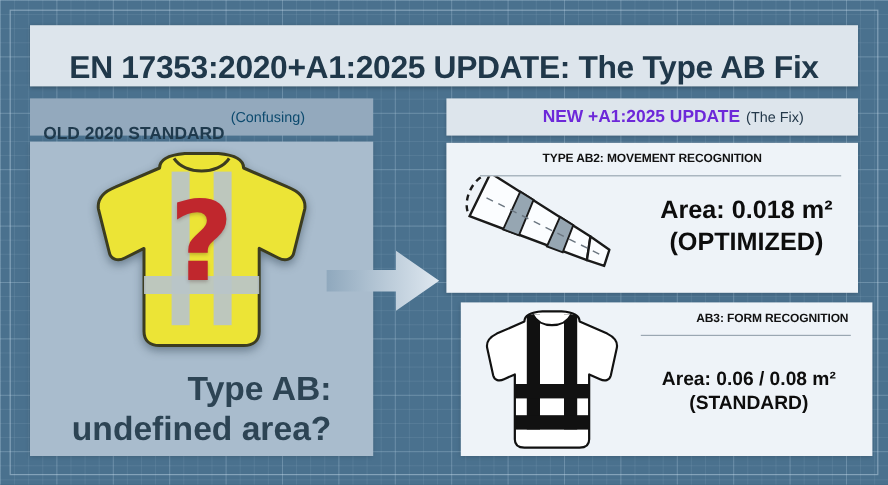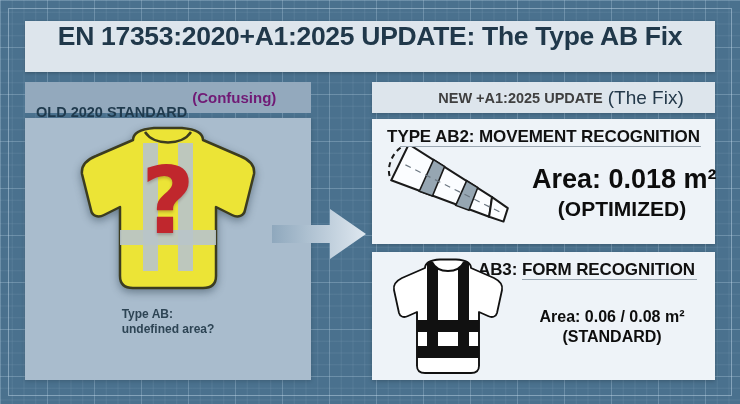--- a/index.html
+++ b/index.html
@@ -22,36 +22,36 @@
   #inner-frame{
     position:absolute;left:8px;top:8px;right:8px;bottom:8px;
     border:1px solid rgba(205,225,240,.45);
     pointer-events:none;
   }
 
   
   #title-bar{
     position:absolute;left:25px;top:21px;width:690px;height:51px;
     background:#dde5ec;
-    display:flex;align-items:flex-start;justify-content:center;
+    display:flex;align-items:flex-end;justify-content:center;
     box-shadow:0 1px 3px rgba(0,0,0,.25);
   }
   #title-text{
     font-size:26.5px;font-weight:bold;color:#20384a;
     letter-spacing:-.3px;white-space:nowrap;
   }
 
   
   #left-header{
     position:absolute;left:25px;top:82px;width:286px;height:31px;
     background:#93a9bd;
     display:flex;align-items:center;padding-left:11px;box-sizing:border-box;
   }
   #left-header-strong{font-size:14.5px;font-weight:bold;color:#1f3away;color:#1f3a4d;margin-top:28px;}
-  #left-header-soft{font-size:15px;font-weight:bold;color:#701a75;margin-left:5px;}
+  #left-header-soft{font-size:12px;font-weight:normal;color:#0c4a6e;margin-left:5px;}
 
   #left-panel{
     position:absolute;left:25px;top:118px;width:286px;height:262px;
     background:#a9bccd;
     display:flex;flex-direction:column;align-items:center;
     box-shadow:0 1px 4px rgba(0,0,0,.18);
   }
   #shirt-wrap{
     position:relative;width:230px;height:175px;margin-top:6px;
     display:flex;align-items:center;justify-content:center;
@@ -59,61 +59,61 @@
   #shirt-svg{filter:drop-shadow(0 3px 4px rgba(25,45,60,.45));}
   #qmark{
     position:absolute;left:0;right:0;top:32px;
     text-align:center;
     font-size:92px;font-weight:bold;line-height:1;
     color:#c0272d;
     font-family:"DejaVu Sans",sans-serif;
     text-shadow:0 2px 3px rgba(60,20,20,.25);
   }
   #left-caption{
-    margin-top:8px;text-align:left;
-    font-size:12px;font-weight:bold;color:#2d4454;line-height:1.22;
+    margin-top:8px;text-align:right;
+    font-size:28px;font-weight:bold;color:#2d4454;line-height:1.22;
   }
 
   
   #arrow{position:absolute;left:272px;top:205px;}
 
   
   #right-header{
     position:absolute;left:372px;top:82px;width:343px;height:31px;
     background:#dde5ec;
     display:flex;align-items:center;justify-content:center;
     box-shadow:0 1px 3px rgba(0,0,0,.2);
   }
-  #right-header-strong{font-size:14.5px;font-weight:bold;color:#404040;padding-left:35px;}
-  #right-header-soft{font-size:19px;font-weight:normal;color:#24394a;margin-left:5px;}
+  #right-header-strong{font-size:14.5px;font-weight:bold;color:#6d28d9;padding-left:35px;}
+  #right-header-soft{font-size:12px;font-weight:normal;color:#24394a;margin-left:5px;}
 
   .card{
     position:absolute;left:372px;width:343px;
     background:#eef3f8;
     box-shadow:0 1px 4px rgba(0,0,0,.22);
     box-sizing:border-box;
   }
   #card-ab2{top:119px;height:125px;}
-  #card-ab3{top:252px;height:128px;}
+  #card-ab3{top:252px;height:128px;margin-left:12px;}
 
   .card-title{
-    position:absolute;font-size:17px;font-weight:bold;color:#111;
+    position:absolute;font-size:10px;font-weight:bold;color:#111;
     letter-spacing:-.1px;white-space:nowrap;
   }
   .card-rule{position:absolute;height:1px;background:#9aa7b2;}
 
   #ab2-title{left:50%;top:8px;transform:translateX(-50%);}
   #ab2-rule{left:28px;right:14px;top:27px;}
   #ab3-title{right:20px;top:8px;}
   #ab3-rule{left:150px;right:18px;top:27px;}
 
   .area-block{position:absolute;text-align:center;}
   #ab2-area{left:160px;width:180px;top:44px;}
   #ab3-area{left:140px;width:200px;top:55px;}
-  .area-line{font-size:27px;font-weight:bold;color:#0d0d0d;line-height:1.22;white-space:nowrap;}
+  .area-line{font-size:21px;font-weight:bold;color:#0d0d0d;line-height:1.22;white-space:nowrap;}
   .area-line.second{font-size:21px;}
   #ab3-area .area-line{font-size:16px;}
 
   .fig{position:absolute;}
   #ab2-fig{left:6px;top:28px;}
   #ab3-fig{left:8px;top:6px;}
 </style>
 </head>
 <body>
 

